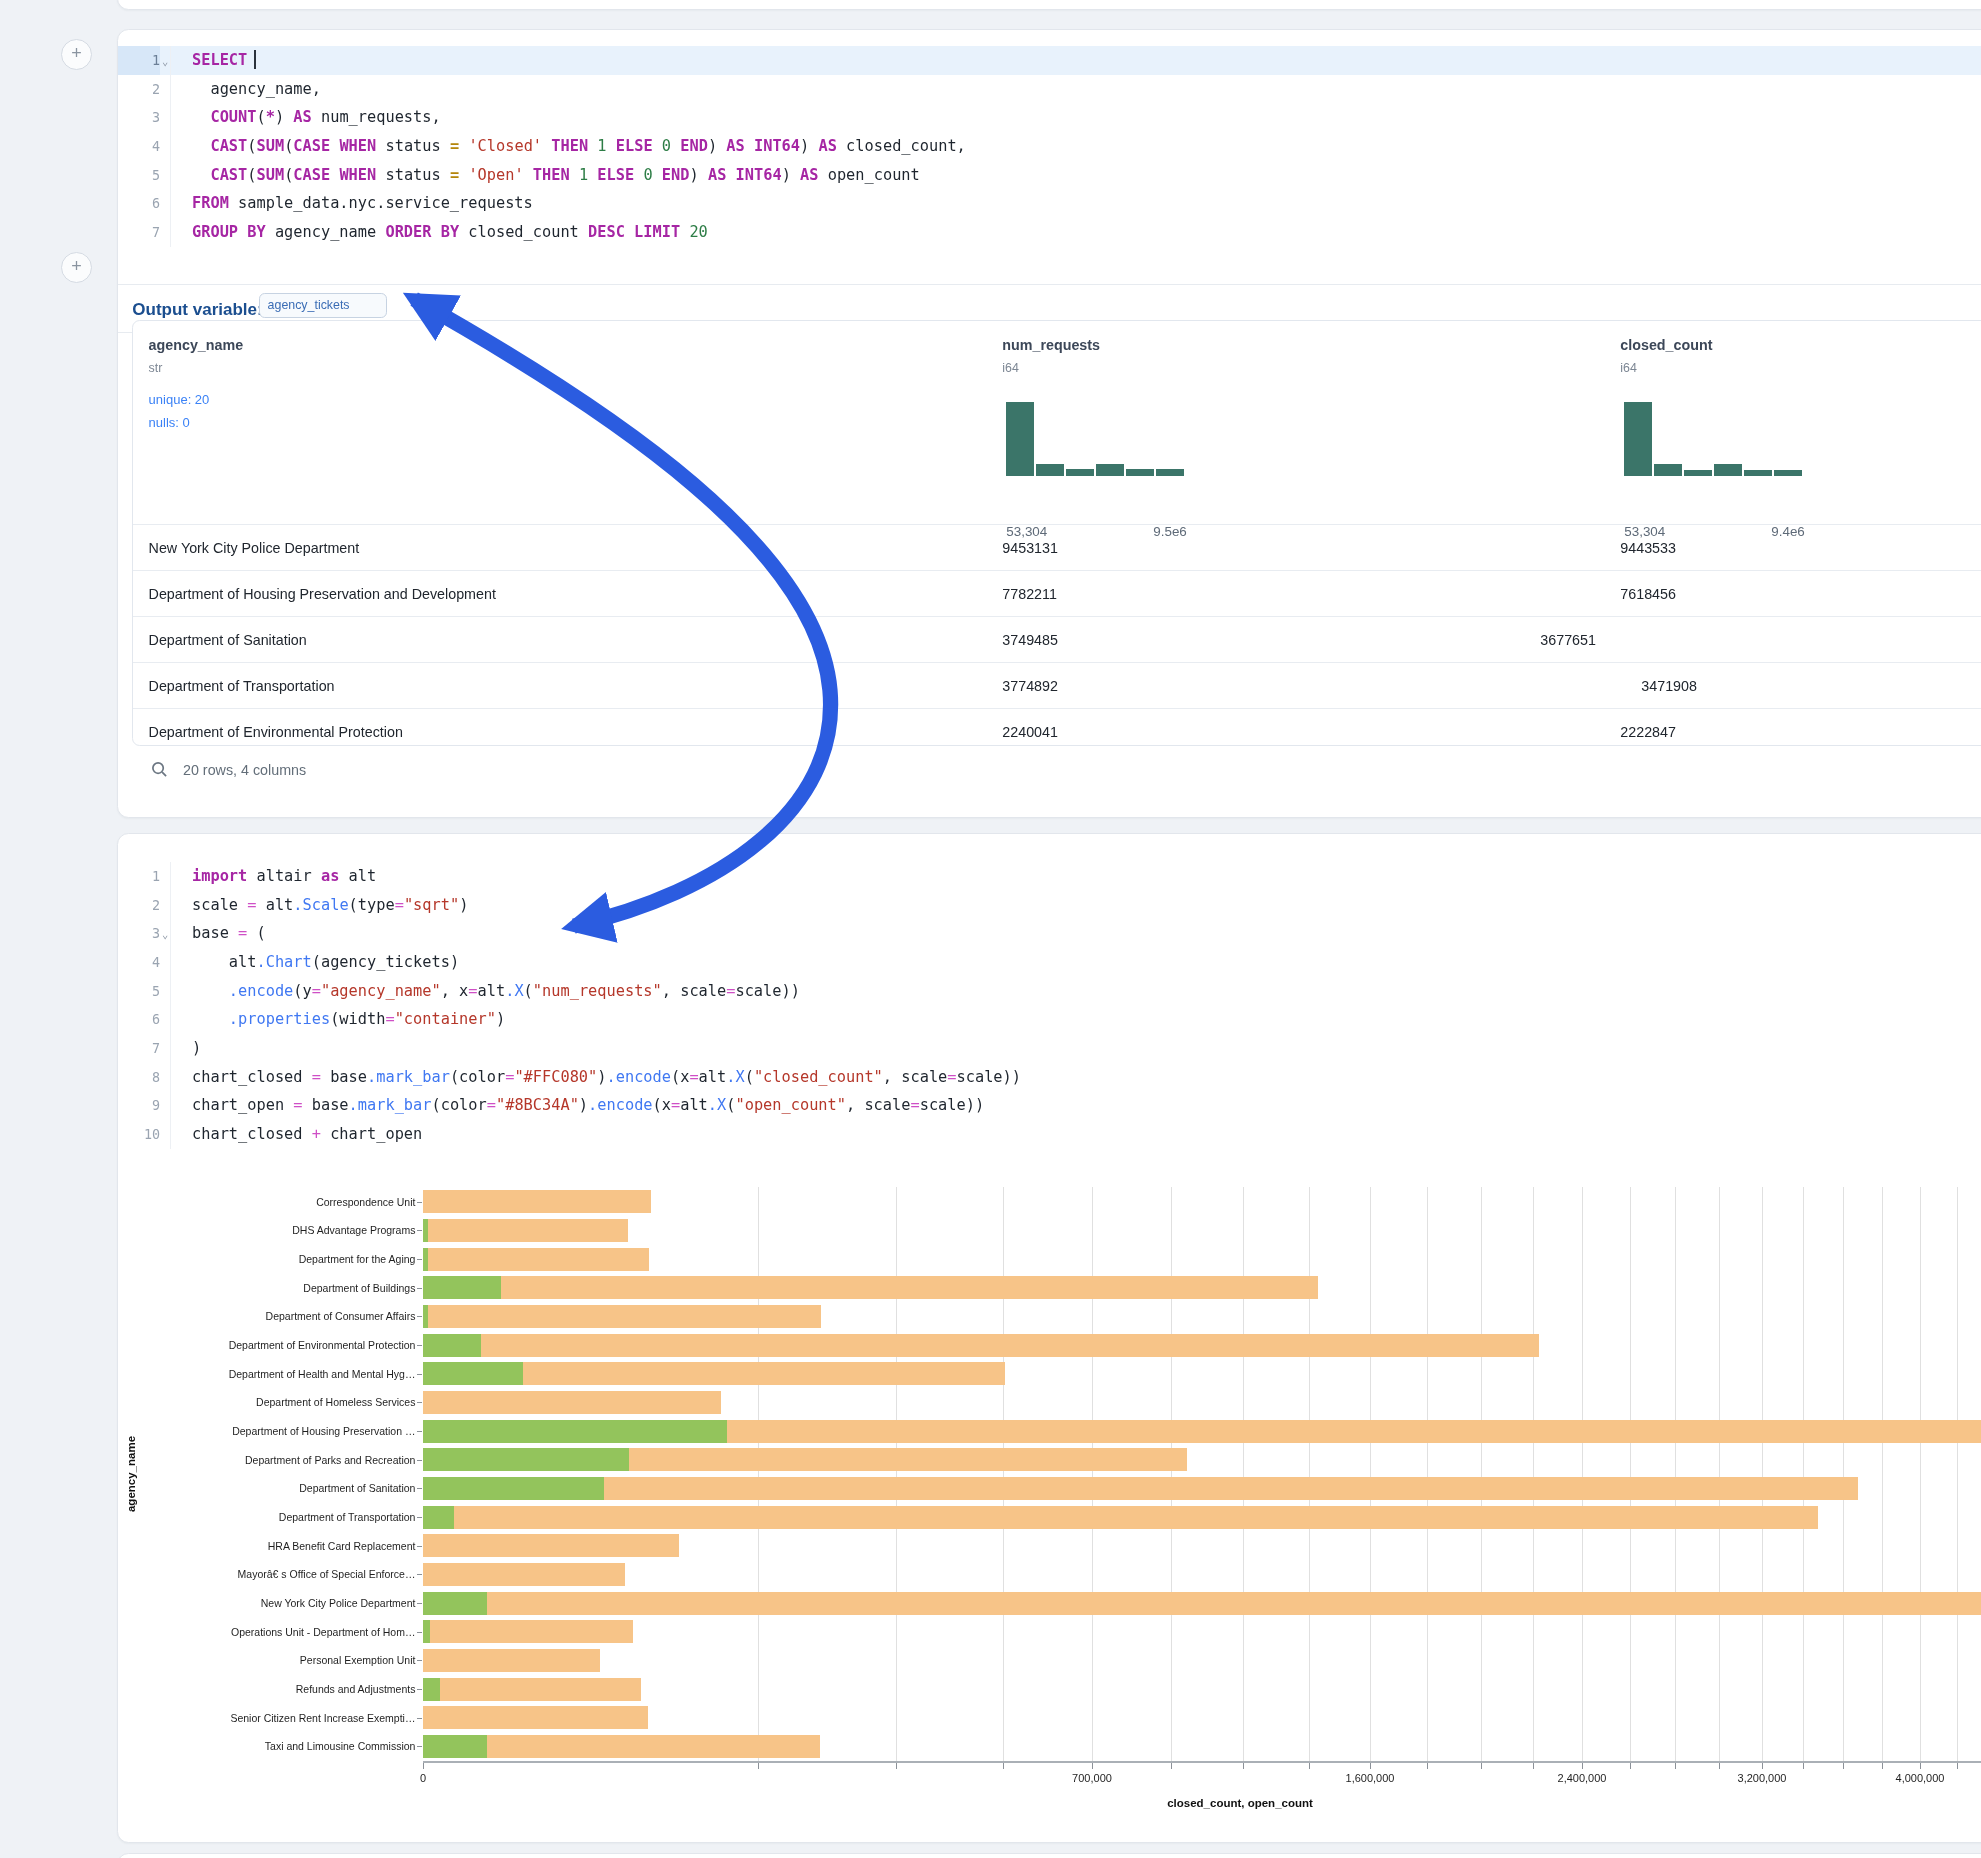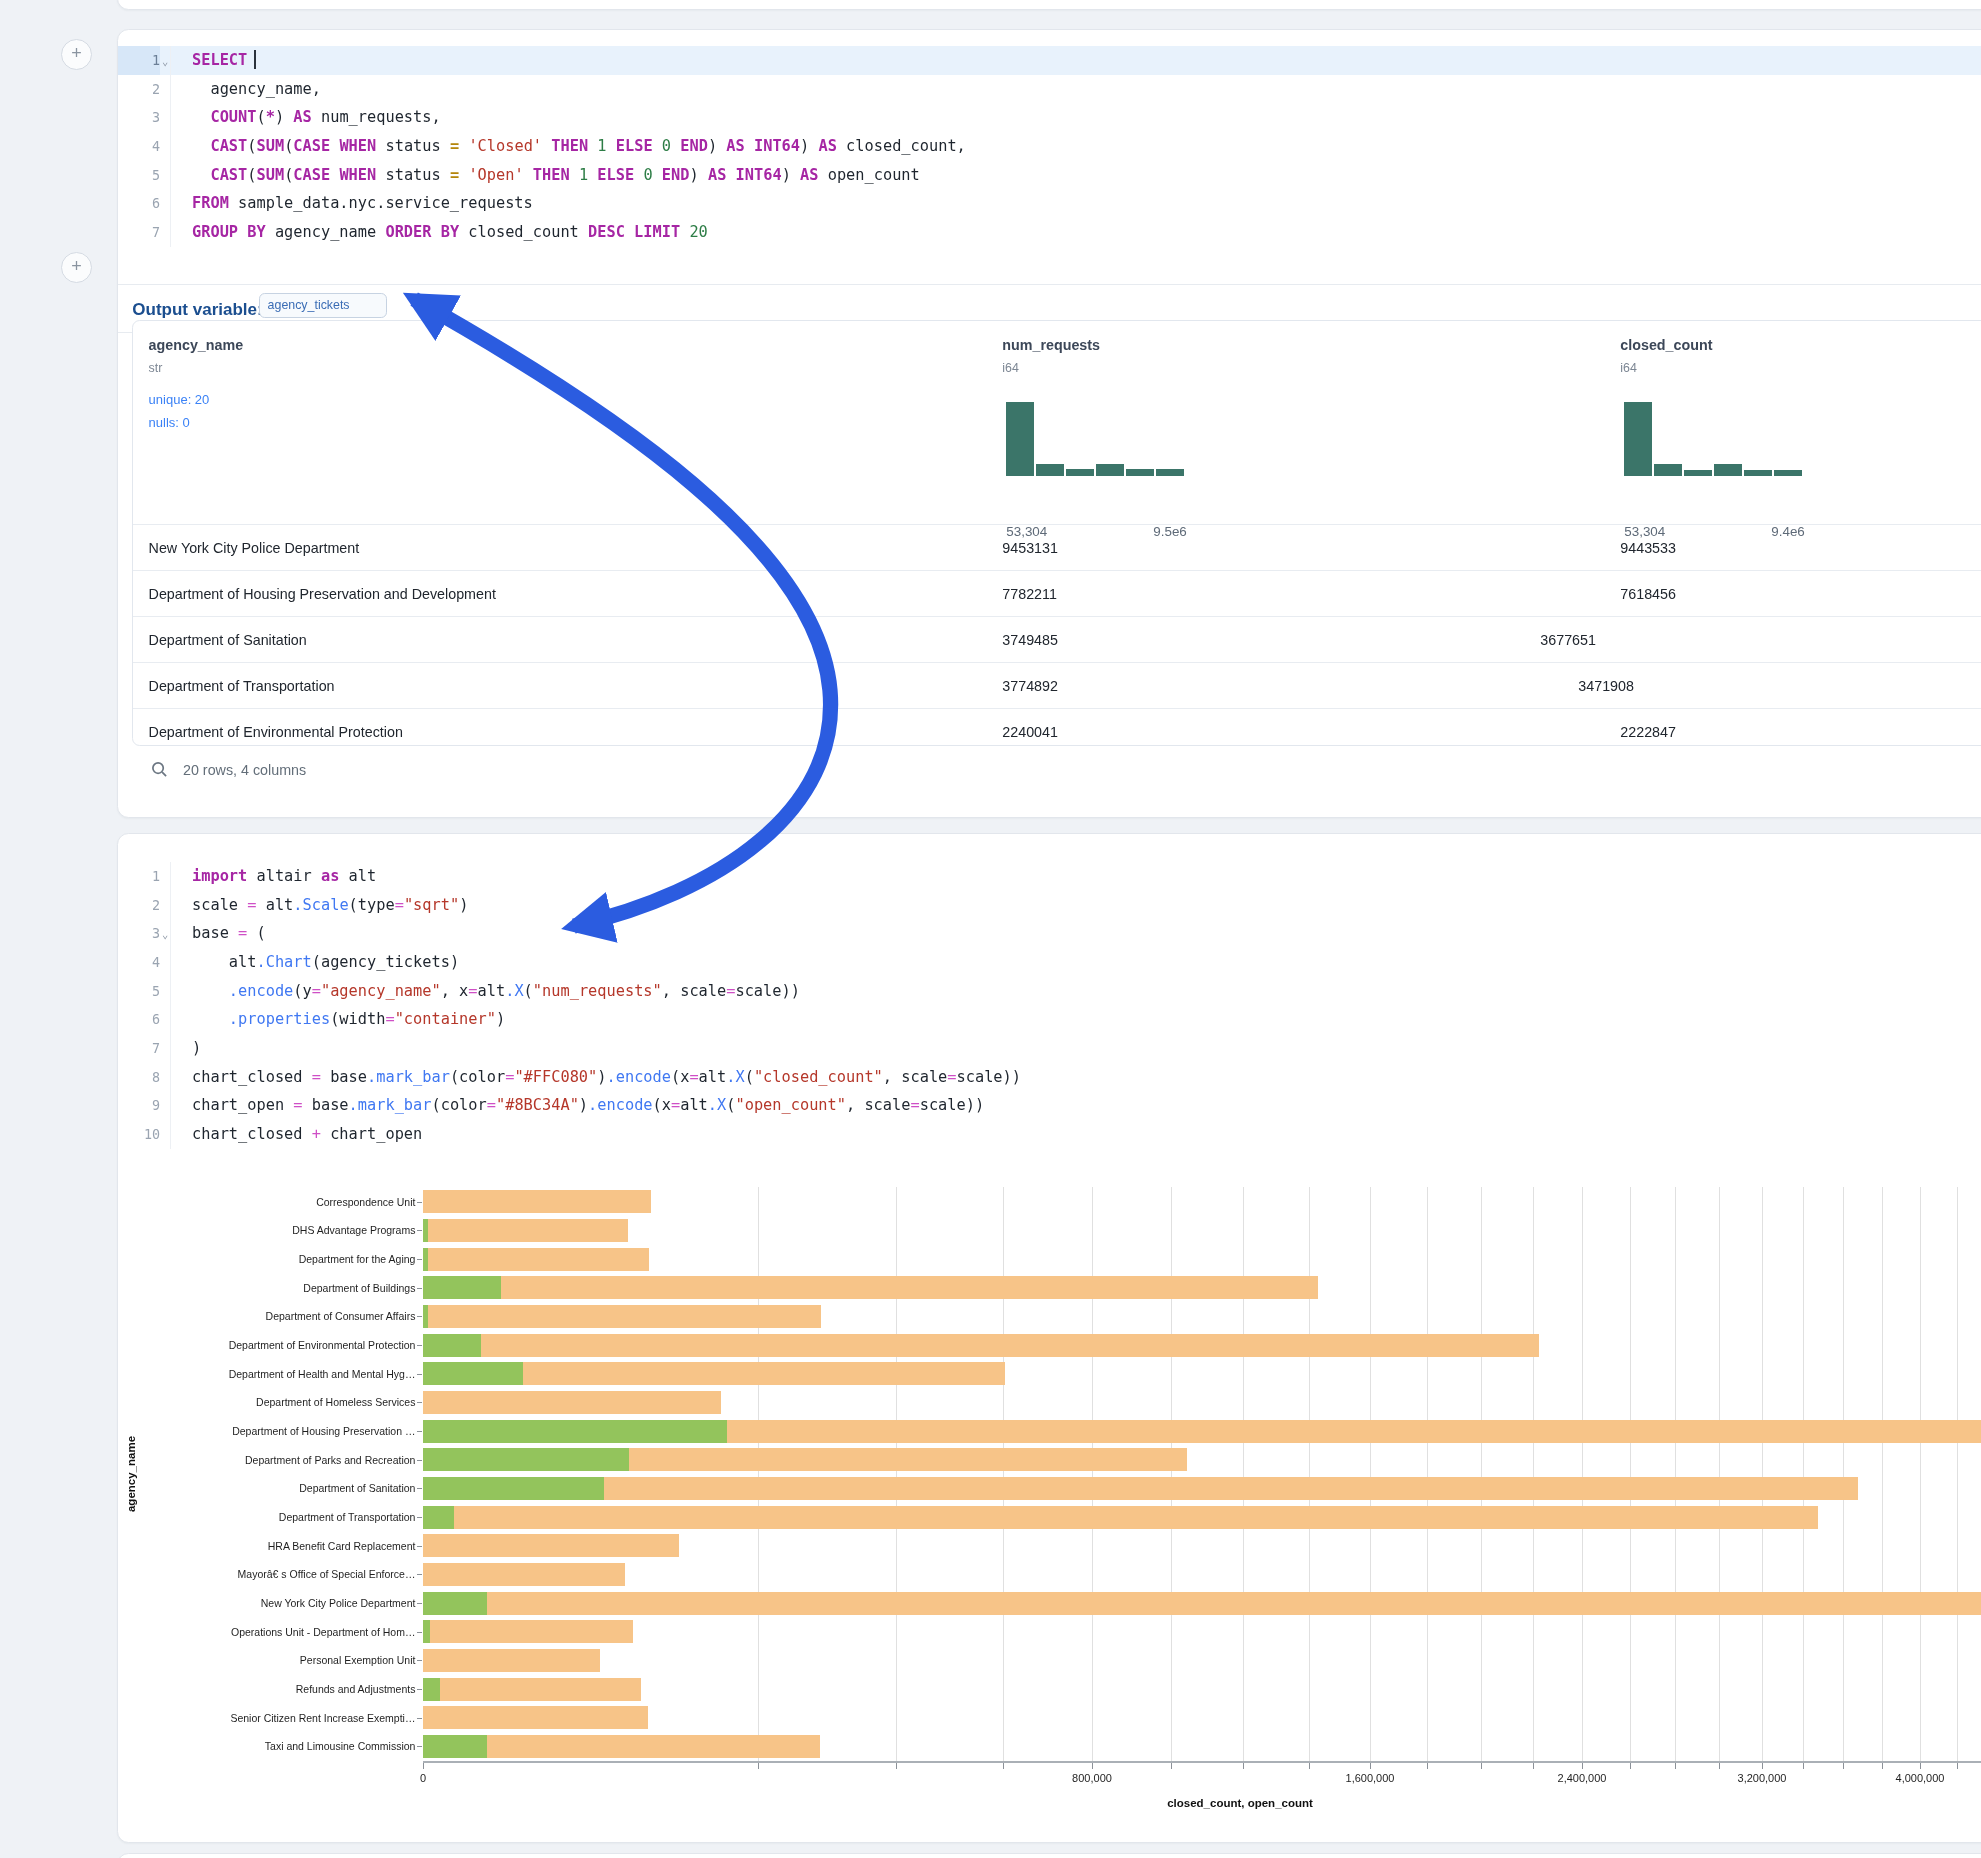--- a/index.html
+++ b/index.html
@@ -118,21 +118,21 @@
             <div class="tcell" style="left: 1487px;">7618456</div>
           </div>
           <div class="trow" style="top: 92px;">
             <div class="tcell" style="left: 15.3px;">Department of Sanitation</div>
             <div class="tcell" style="left: 869px;">3749485</div>
             <div class="tcell" style="left: 1407px;">3677651</div>
           </div>
           <div class="trow" style="top: 138px;">
             <div class="tcell" style="left: 15.3px;">Department of Transportation</div>
             <div class="tcell" style="left: 869px;">3774892</div>
-            <div class="tcell" style="left: 1445px;">3471908</div>
+            <div class="tcell" style="left: 1508px;">3471908</div>
           </div>
           <div class="trow" style="top: 184px;">
             <div class="tcell" style="left: 15.3px;">Department of Environmental Protection</div>
             <div class="tcell" style="left: 869px;">2240041</div>
             <div class="tcell" style="left: 1487px;">2222847</div>
           </div>
         </div>
     </div>
 
     <svg width="17" height="17" viewBox="0 0 18 18" style="position:absolute;left:32.5px;top:731px;">
@@ -270,21 +270,21 @@
         <div class="bar" style="left: 305px; top: 506px; width: 17px; background: rgb(147, 196, 92);"></div>
         <div class="ylab" style="left: -8.6px; top: 546px;">Senior Citizen Rent Increase Exempti…</div>
         <div class="ydash" style="left: 299px; top: 546px;"></div>
         <div class="bar" style="left: 305px; top: 534px; width: 225px; background: rgb(247, 196, 136);"></div>
         <div class="ylab" style="left: -8.6px; top: 574px;">Taxi and Limousine Commission</div>
         <div class="ydash" style="left: 299px; top: 574px;"></div>
         <div class="bar" style="left: 305px; top: 563px; width: 397px; background: rgb(247, 196, 136);"></div>
         <div class="bar" style="left: 305px; top: 563px; width: 64px; background: rgb(147, 196, 92);"></div>
         <div class="axis-line" style="left: 305px; top: 589px; width: 1663px;"></div>
         <div class="xticklab" style="left: 305px; top: 600px;">0</div>
-        <div class="xticklab" style="left: 974px; top: 600px;">800,000</div>
+        <div class="xticklab" style="left: 974px; top: 600px;">700,000</div>
         <div class="xticklab" style="left: 1252px; top: 600px;">1,600,000</div>
         <div class="xticklab" style="left: 1464px; top: 600px;">2,400,000</div>
         <div class="xticklab" style="left: 1644px; top: 600px;">3,200,000</div>
         <div class="xticklab" style="left: 1802px; top: 600px;">4,000,000</div>
         <div class="axis-title" style="left: 1122px; top: 625px; transform: translateX(-50%);">closed_count, open_count</div>
       </div>
   </div>
 
   <div class="card" style="left:117px;top:1853px;width:1960px;height:19px;border-radius:11.5px 11.5px 0 0;"></div>
 

